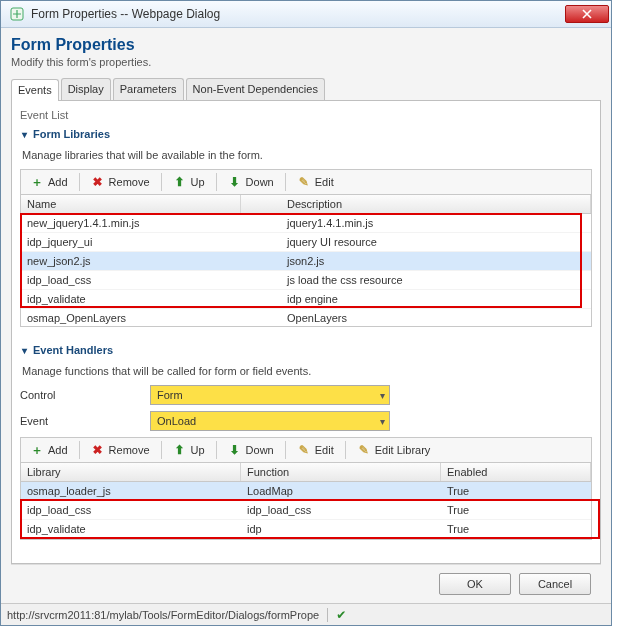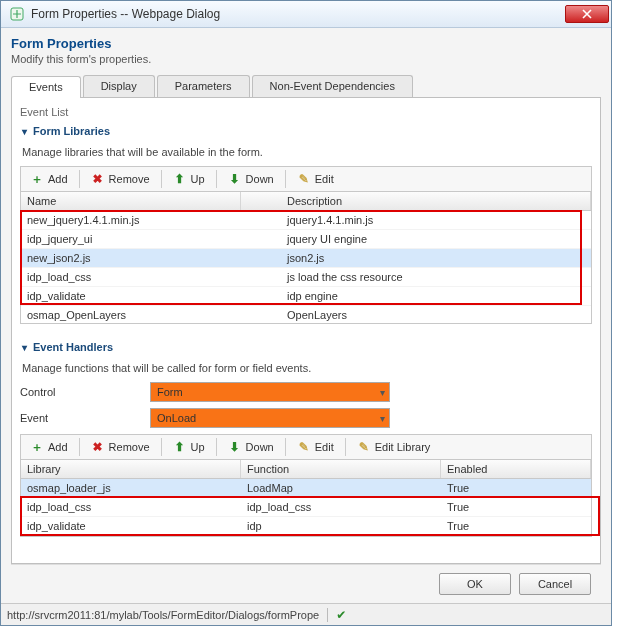--- a/index.html
+++ b/index.html
@@ -6,25 +6,25 @@
   html, body { width: 640px; height: 626px; overflow: hidden; font-family: "Segoe UI", Tahoma, sans-serif; font-size: 11px; color: #333; background: #fff; }
   
   .window { width: 612px; height: 626px; border: 1px solid #6b8aa6; display: flex; flex-direction: column; background: #fff; }
   .titlebar { height: 27px; background: linear-gradient(#f7fbff, #dfeaf6); display: flex; align-items: center; padding: 0 2px 0 8px; border-bottom: 1px solid #b8c9db; }
   .titlebar .app-icon { width: 16px; height: 16px; margin-right: 6px; display: inline-flex; align-items: center; justify-content: center; color: #4a6; font-size: 12px; }
   .titlebar .title { flex: 1; color: #333; font-size: 12px; }
   .closebtn { width: 44px; height: 18px; background: linear-gradient(#e88, #c22); border: 1px solid #a11; border-radius: 2px; display: flex; align-items: center; justify-content: center; color: #fff; cursor: pointer; }
   .closebtn svg { width: 10px; height: 10px; }
   
   .body { flex: 1; background: #f4f4f4; padding: 8px 10px 0 10px; display: flex; flex-direction: column; overflow: hidden; }
-  .page-title { font-size: 13px; color: #0a4a8a; font-weight: 600; }
+  .page-title { font-size: 16px; color: #0a4a8a; font-weight: 600; }
   .page-sub { font-size: 11px; color: #555; margin-top: 2px; margin-bottom: 10px; }
   
   .tabstrip { display: flex; align-items: flex-end; gap: 2px; border-bottom: 1px solid #bfbfbf; }
-  .tab { padding: 4px 17px 5px; background: #eaeaea; border: 1px solid #bfbfbf; border-bottom: none; border-radius: 3px 3px 0 0; cursor: pointer; color: #333; }
+  .tab { padding: 4px 6px 5px; background: #eaeaea; border: 1px solid #bfbfbf; border-bottom: none; border-radius: 3px 3px 0 0; cursor: pointer; color: #333; }
   .tab.active { background: #fff; position: relative; top: 1px; }
   .tabpanel { flex: 1; background: #fff; border: 1px solid #bfbfbf; border-top: none; padding: 8px; overflow: hidden; display: flex; flex-direction: column; }
   .eventlist-label { color: #666; font-size: 11px; margin-bottom: 4px; }
   
   .sect-hdr { display: flex; align-items: center; gap: 6px; padding: 3px 2px; font-weight: 600; color: #1a4a7a; cursor: pointer; }
   .sect-hdr .chev { font-size: 10px; }
   .sect-desc { color: #444; margin: 6px 0 8px 2px; }
   
   .toolbar { display: flex; align-items: center; border: 1px solid #c8c8c8; border-bottom: none; background: #f7f7f7; padding: 2px; gap: 2px; }
   .tbtn { display: flex; align-items: center; gap: 4px; padding: 2px 6px; border: 1px solid transparent; border-radius: 2px; cursor: pointer; }
@@ -45,21 +45,21 @@
   .hl-red { position: absolute; border: 2px solid #d00; pointer-events: none; }
   
   .g1 .c1 { width: 220px; }
   .g1 .c2 { flex: 1; margin-left: 40px; }
   .g2 .c1 { width: 220px; }
   .g2 .c2 { width: 200px; }
   .g2 .c3 { flex: 1; }
   
   .frow { display: flex; align-items: center; margin-bottom: 6px; }
   .frow label { width: 130px; color: #333; }
-  .frow .select { flex: 0 0 240px; height: 20px; border: 1px solid #aaa; background: #f97316; display: flex; align-items: center; padding: 0 18px 0 6px; position: relative; cursor: pointer; }
+  .frow .select { flex: 0 0 240px; height: 20px; border: 1px solid #aaa; background: #fde047; display: flex; align-items: center; padding: 0 18px 0 6px; position: relative; cursor: pointer; }
   .frow .select::after { content: "▾"; position: absolute; right: 4px; color: #555; font-size: 10px; }
   
   .footer { padding: 8px 10px; display: flex; justify-content: flex-end; gap: 8px; border-top: 1px solid #ddd; background: #f4f4f4; }
   .btn { min-width: 72px; height: 22px; border: 1px solid #9a9a9a; background: linear-gradient(#fdfdfd,#e6e6e6); border-radius: 2px; cursor: pointer; display: flex; align-items: center; justify-content: center; }
   
   .status { height: 22px; border-top: 1px solid #c8c8c8; background: #f0f0f0; display: flex; align-items: center; padding: 0 6px; gap: 8px; color: #444; font-size: 11px; }
   .status .url { flex: 0 1 auto; overflow: hidden; white-space: nowrap; max-width: 340px; }
   .status .sepv { width: 1px; height: 14px; background: #bbb; }
   .shield { color: #2a8a2a; font-size: 12px; }
   .relwrap { position: relative; border-radius: 15px; }
@@ -140,21 +140,21 @@
             <div class="gh c1">Name</div>
             <div class="gh c2">Description</div>
           </div>
           <div class="grid-body" id="libBody">
               <div class="row">
                 <div class="cell c1">new_jquery1.4.1.min.js</div>
                 <div class="cell c2">jquery1.4.1.min.js</div>
               </div>
               <div class="row">
                 <div class="cell c1">idp_jquery_ui</div>
-                <div class="cell c2">jquery UI engine</div>
+                <div class="cell c2">jquery UI resource</div>
               </div>
               <div class="row sel">
                 <div class="cell c1">new_json2.js</div>
                 <div class="cell c2">json2.js</div>
               </div>
               <div class="row">
                 <div class="cell c1">idp_load_css</div>
                 <div class="cell c2">js load the css resource</div>
               </div>
               <div class="row">

